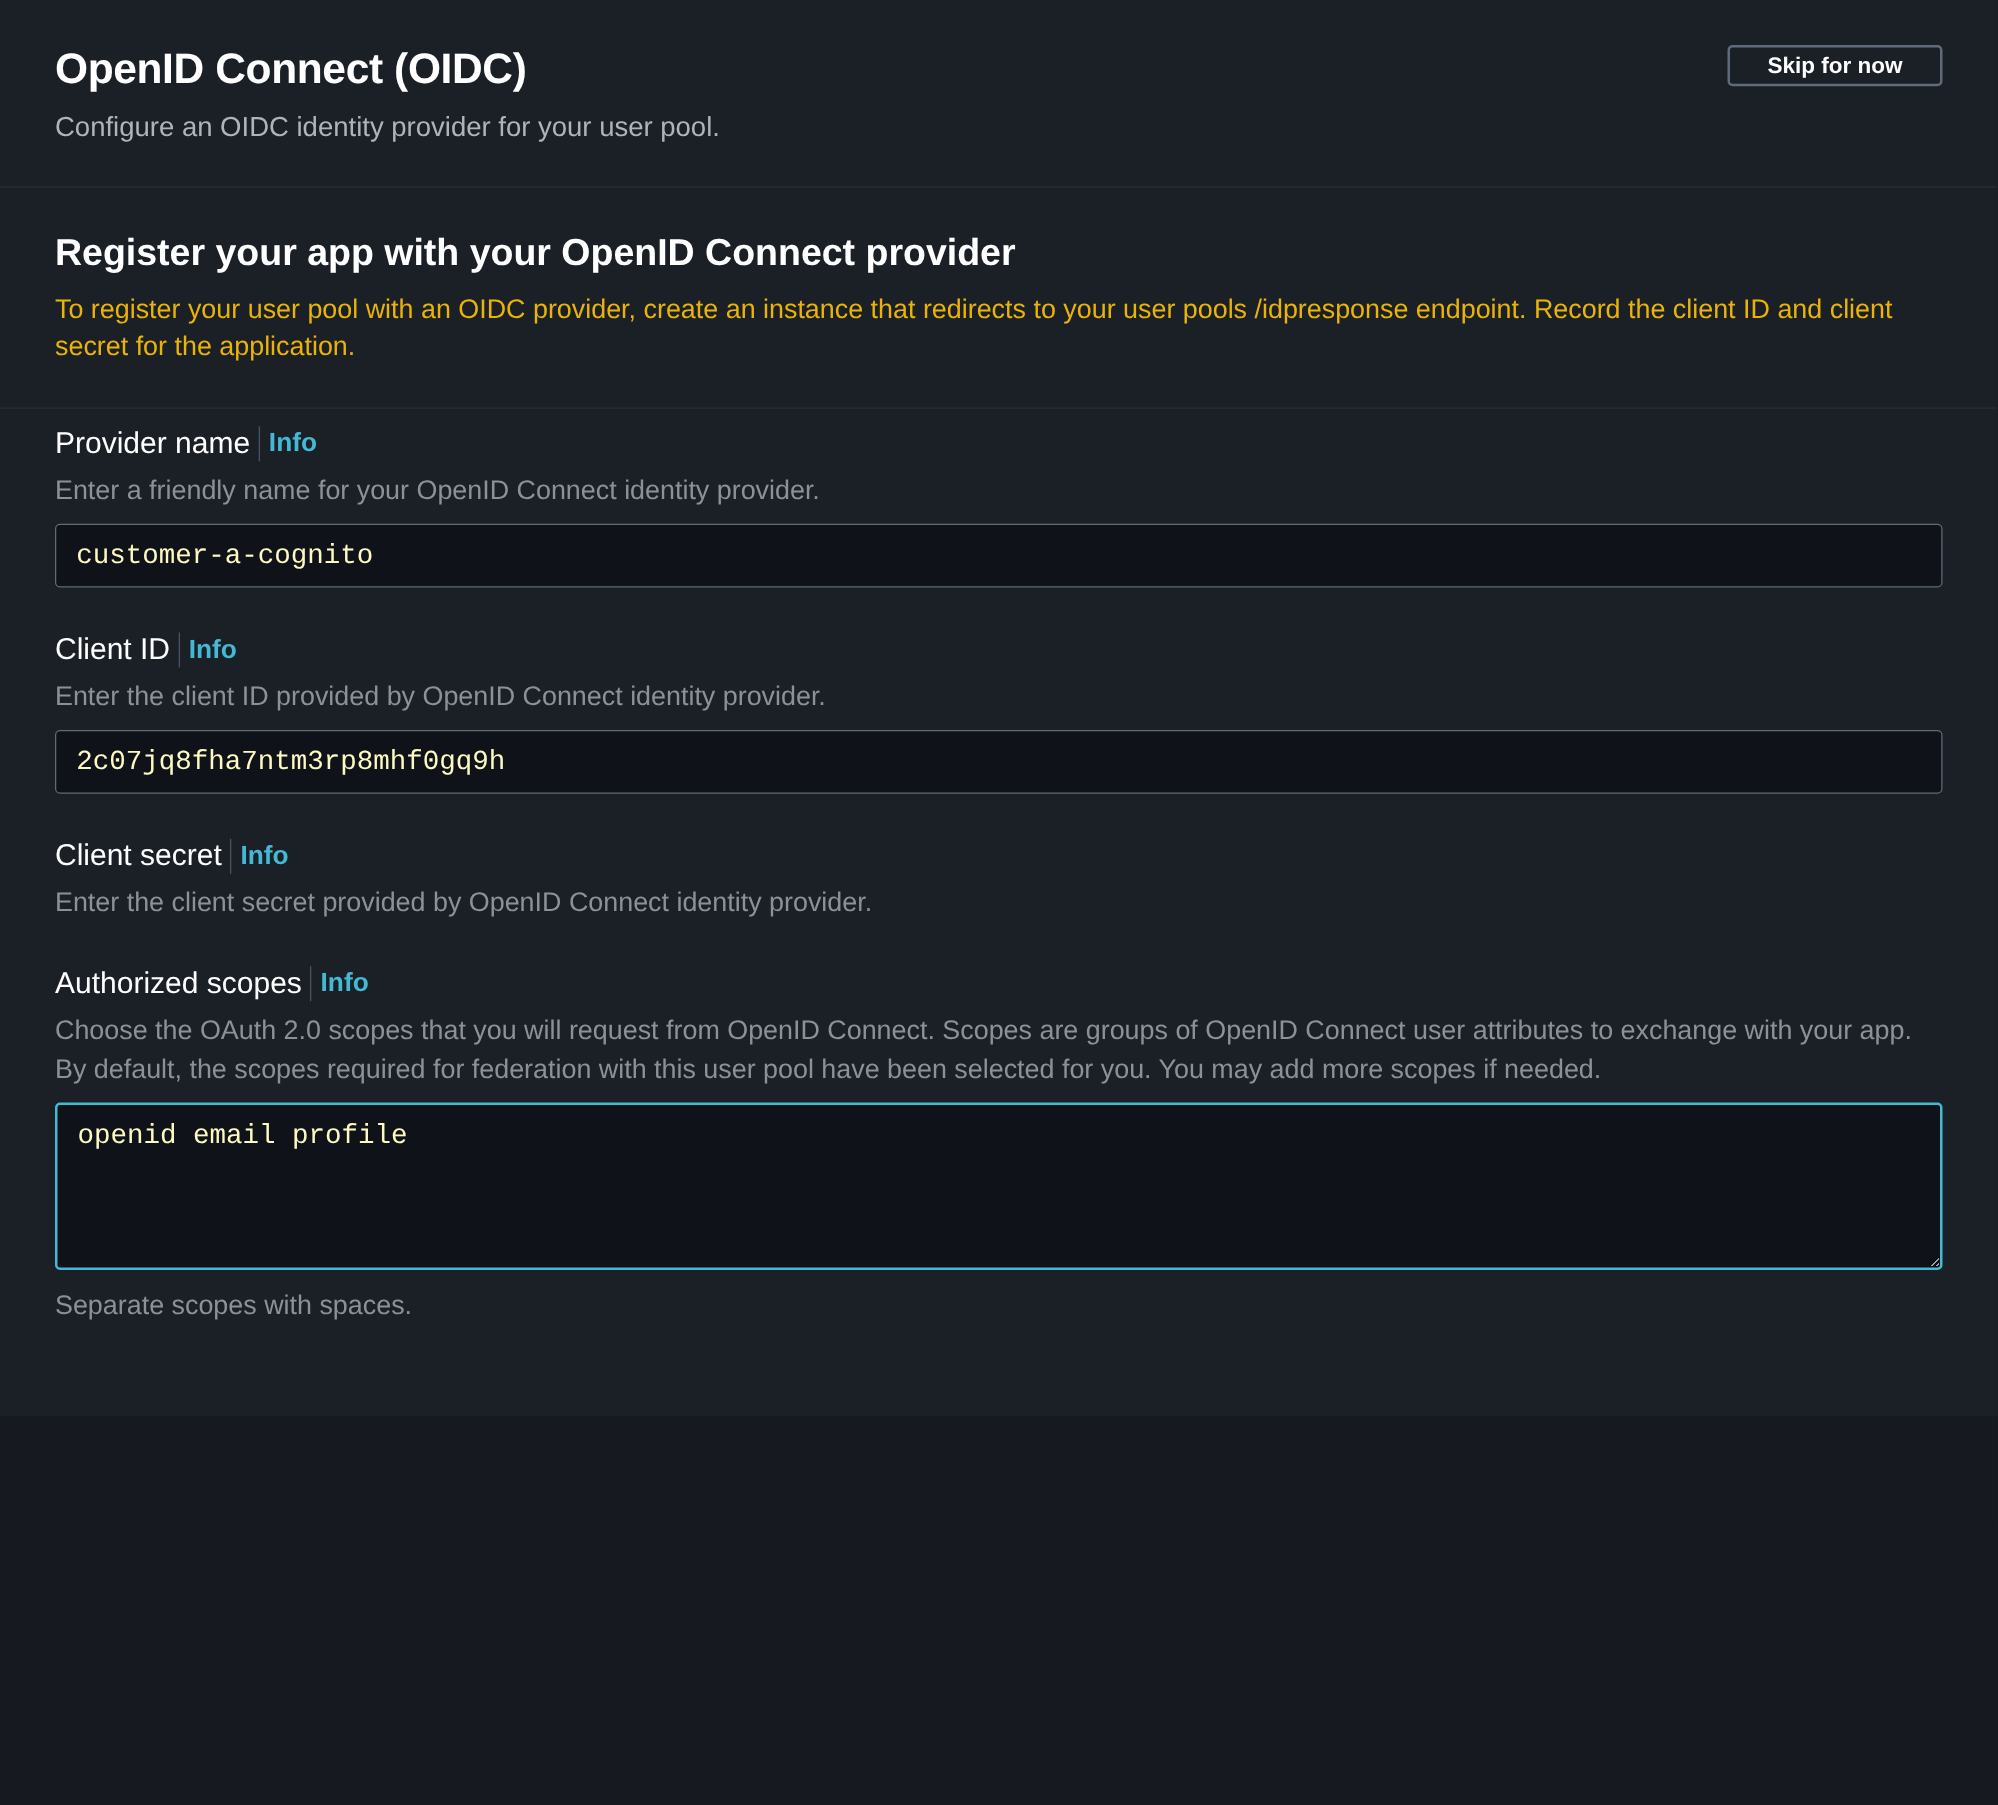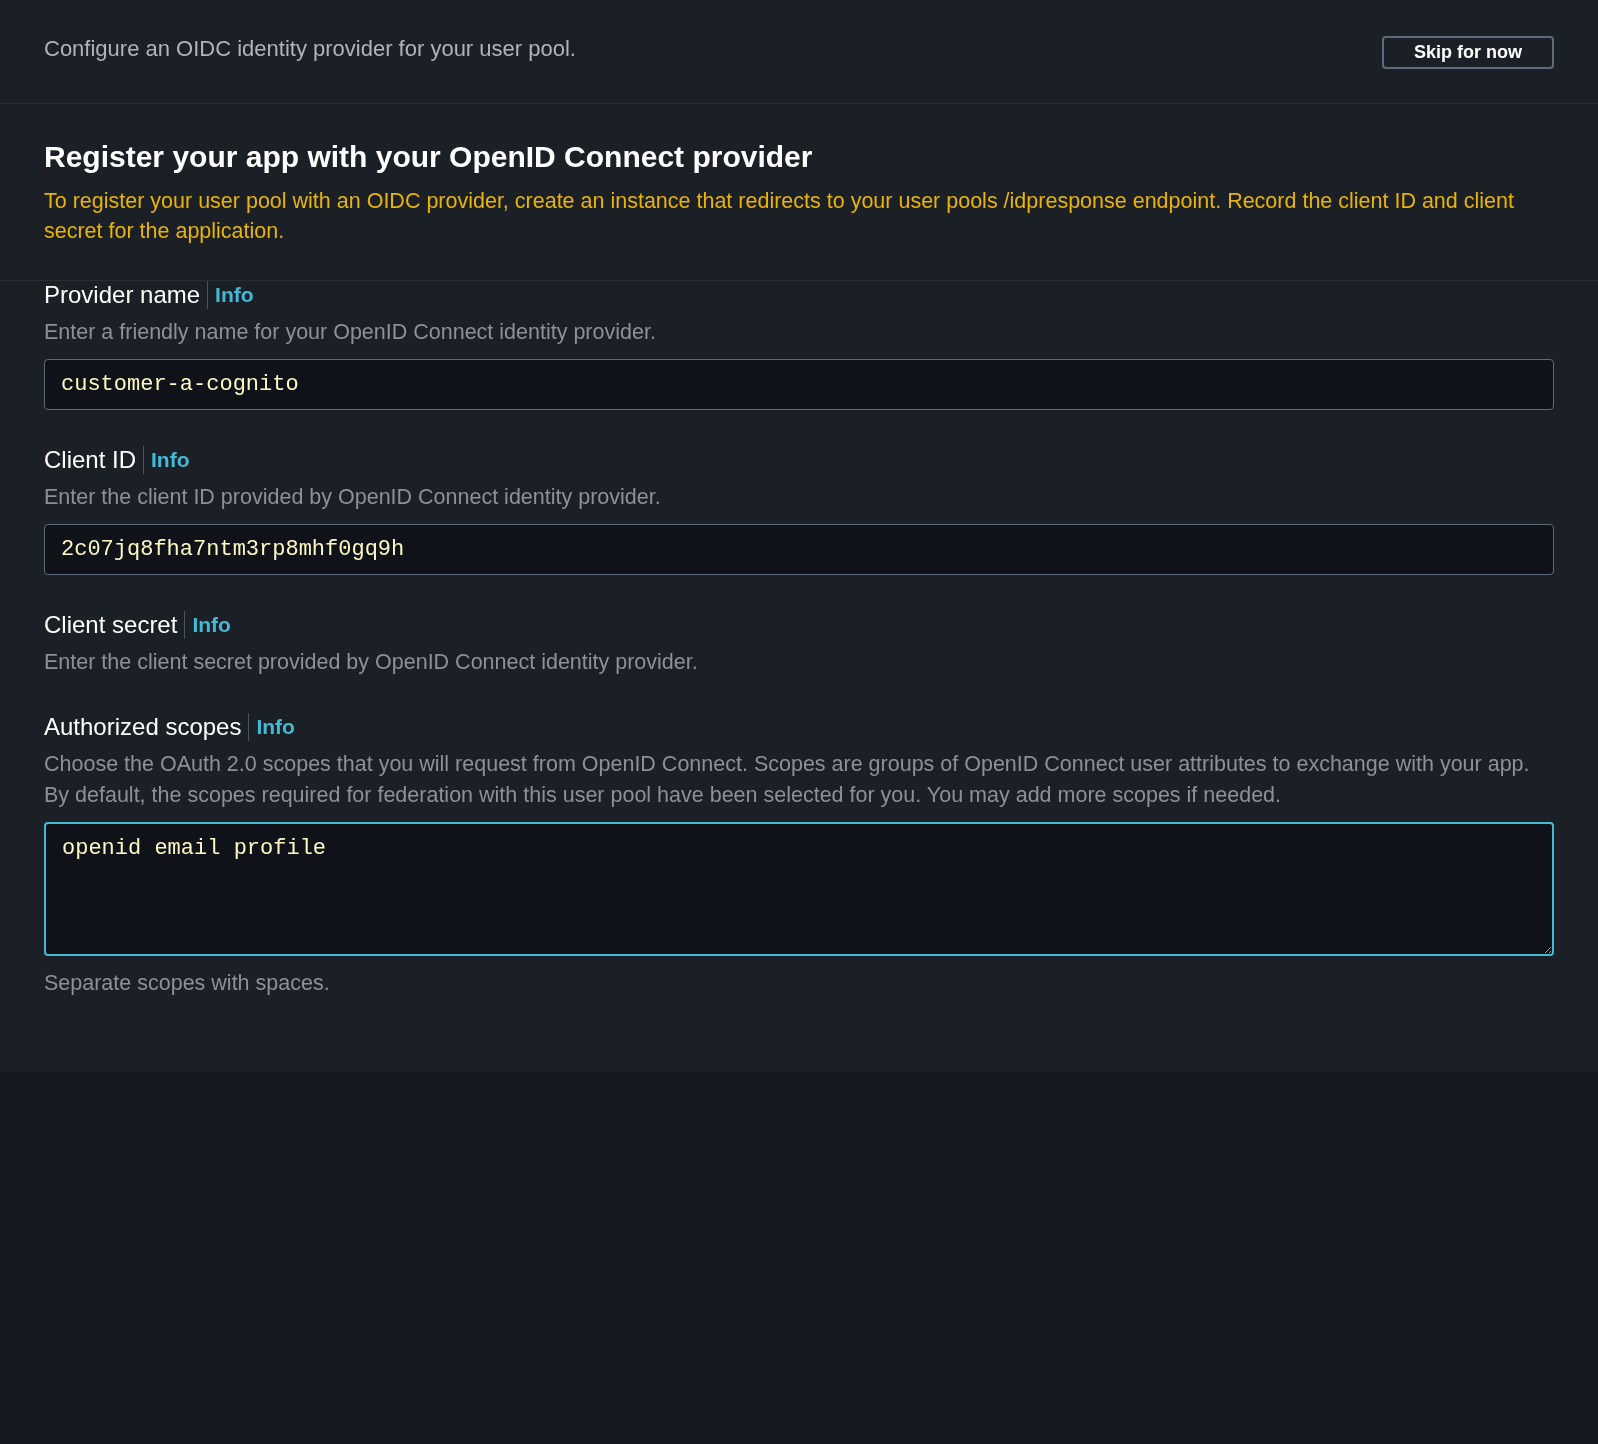--- a/index.html
+++ b/index.html
@@ -73,20 +73,21 @@
   }
   .form-group {
     margin-bottom: 36px;
     padding: 0 44px;
   }
   .label-row {
     display: flex;
     align-items: center;
     gap: 7px;
     margin-bottom: 8px;
+    margin-top: 14px;
   }
   .label-row .field-label {
     font-size: 24px;
     font-weight: 400;
     color: #ffffff;
   }
   .label-divider {
     width: 1px;
     height: 28px;
     background: #4a5361;
@@ -125,20 +126,21 @@
     color: #8d9196;
   }
 </style>
 </head>
 <body>
 
 <div class="page">
 
   <div class="header">
     <div class="header-left">
+      <h1>OpenID Connect (OIDC)</h1>
       <div class="subtitle">Configure an OIDC identity provider for your user pool.</div>
     </div>
     <button class="skip-btn">Skip for now</button>
   </div>
 
   <div class="section bordered">
     <h2>Register your app with your OpenID Connect provider</h2>
     <div class="description">To register your user pool with an OIDC provider, create an instance that redirects to your user pools /idpresponse endpoint. Record the client ID and client secret for the application.</div>
   </div>
 

